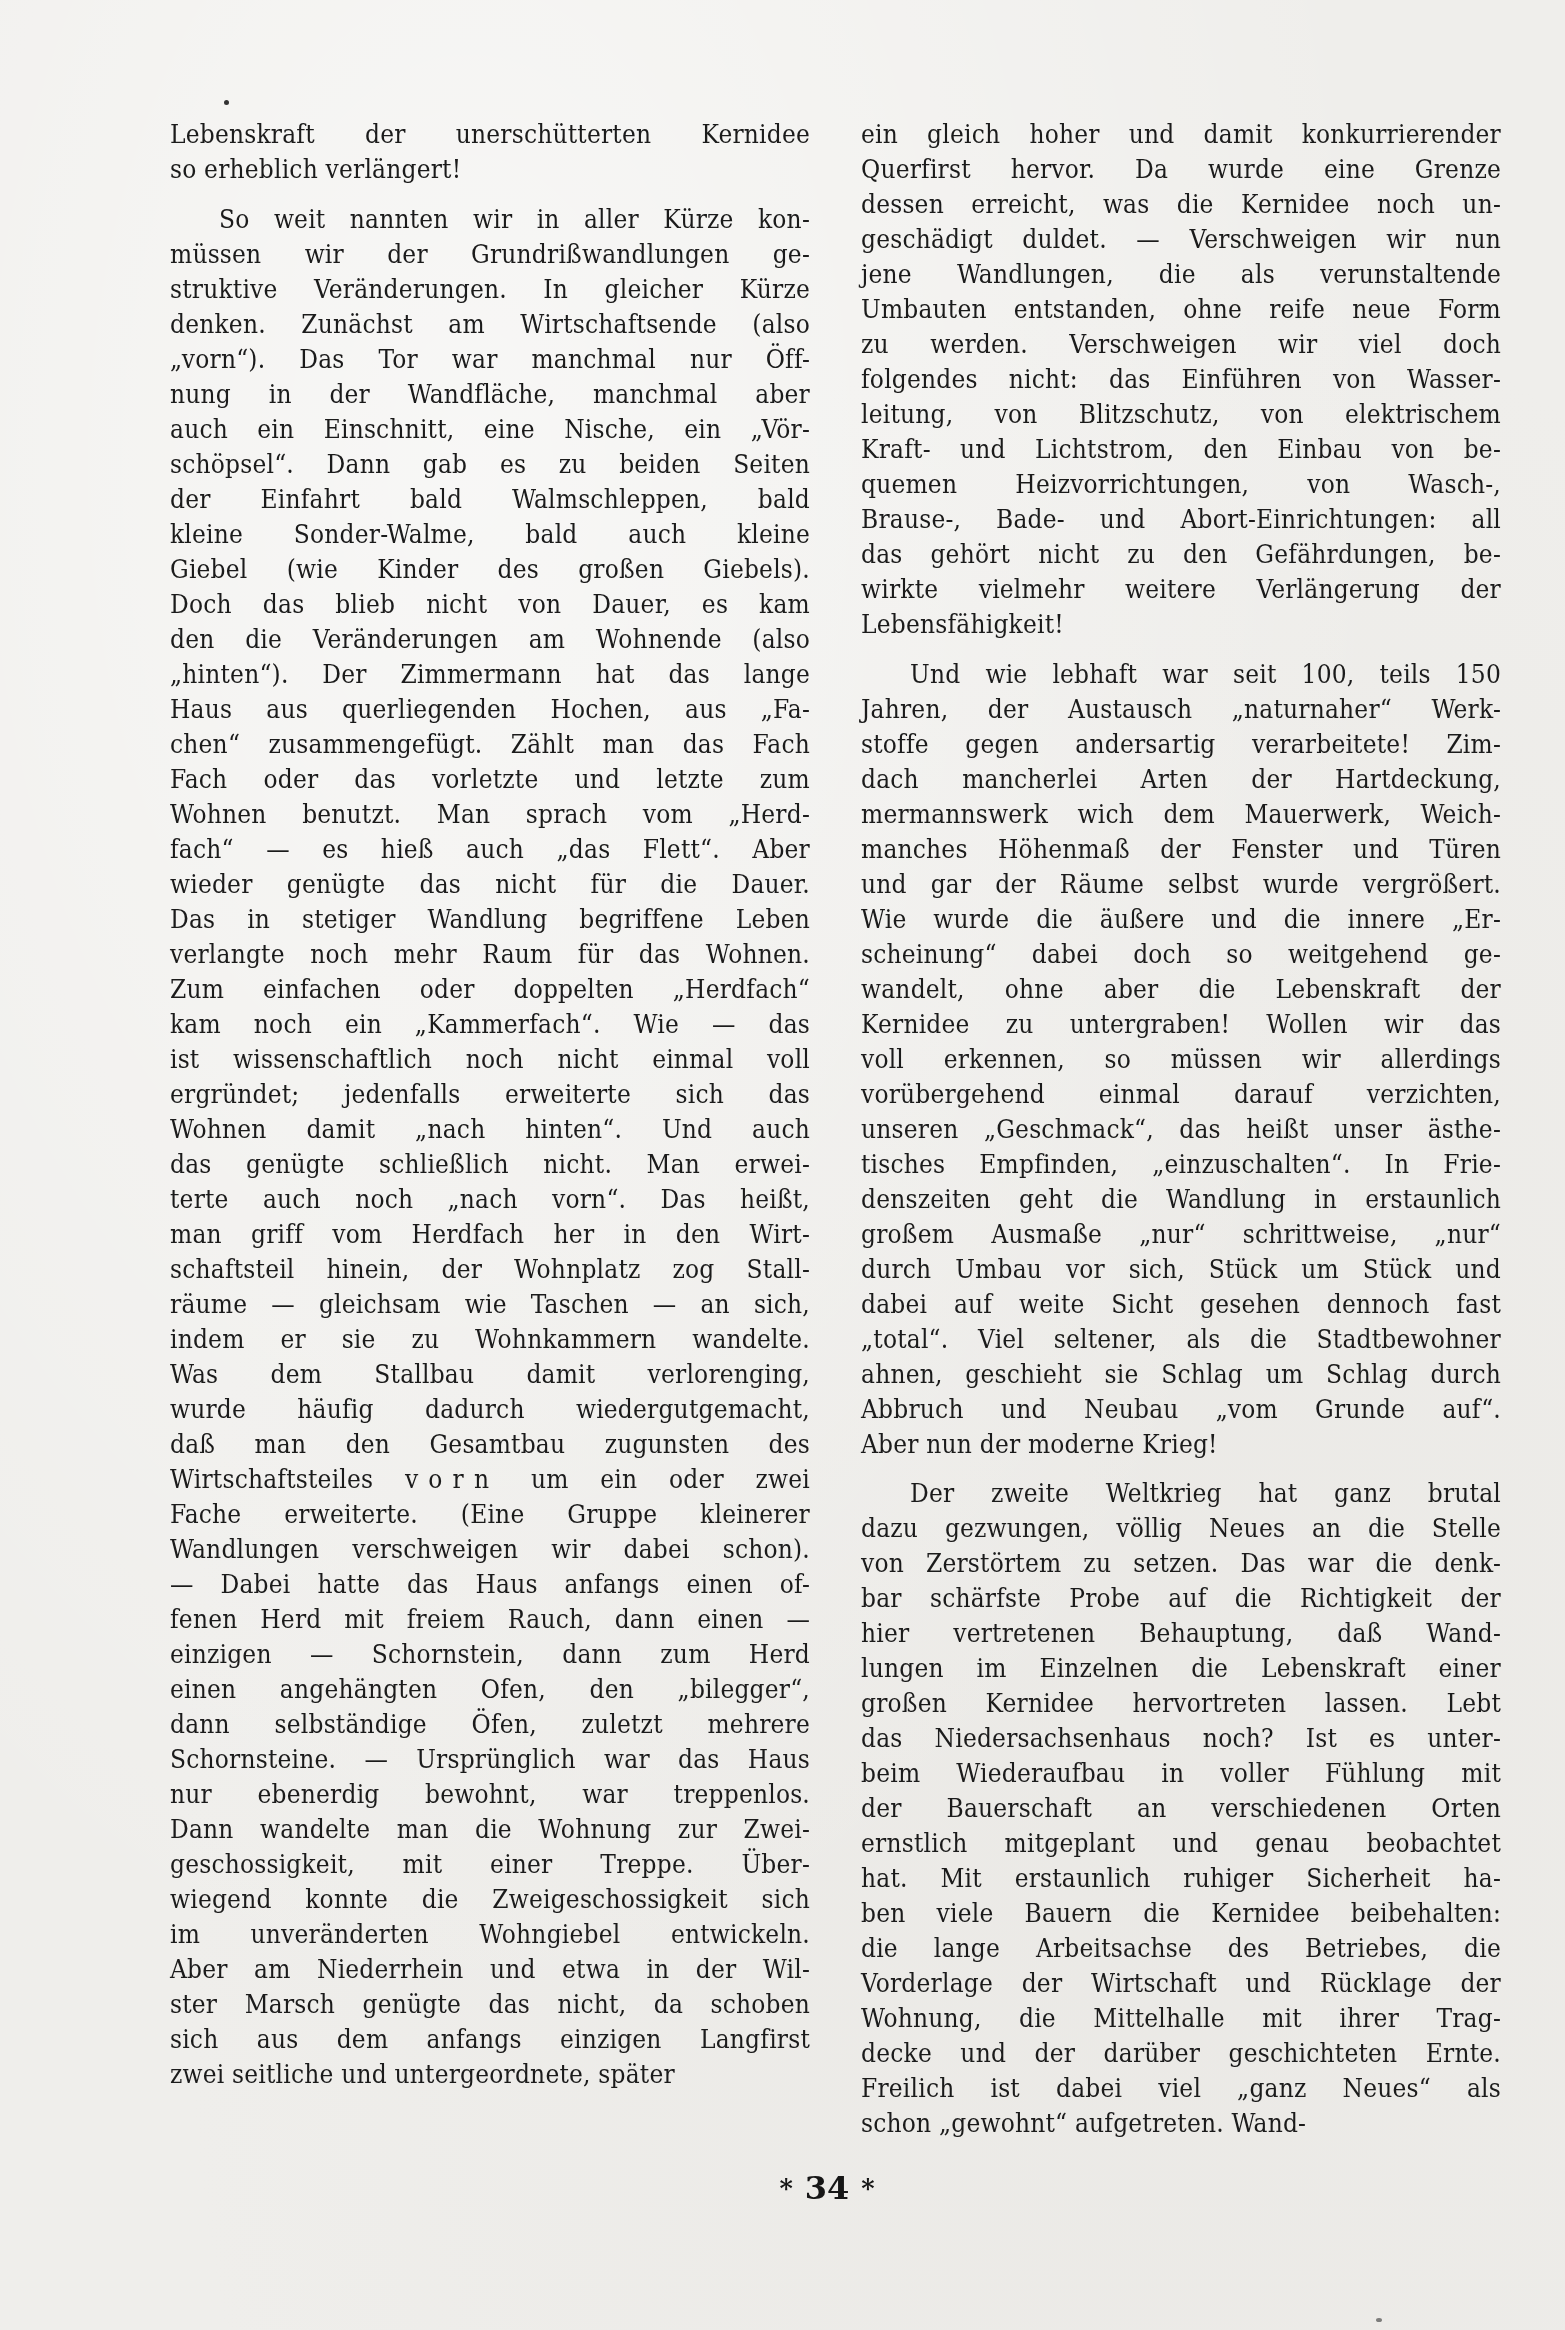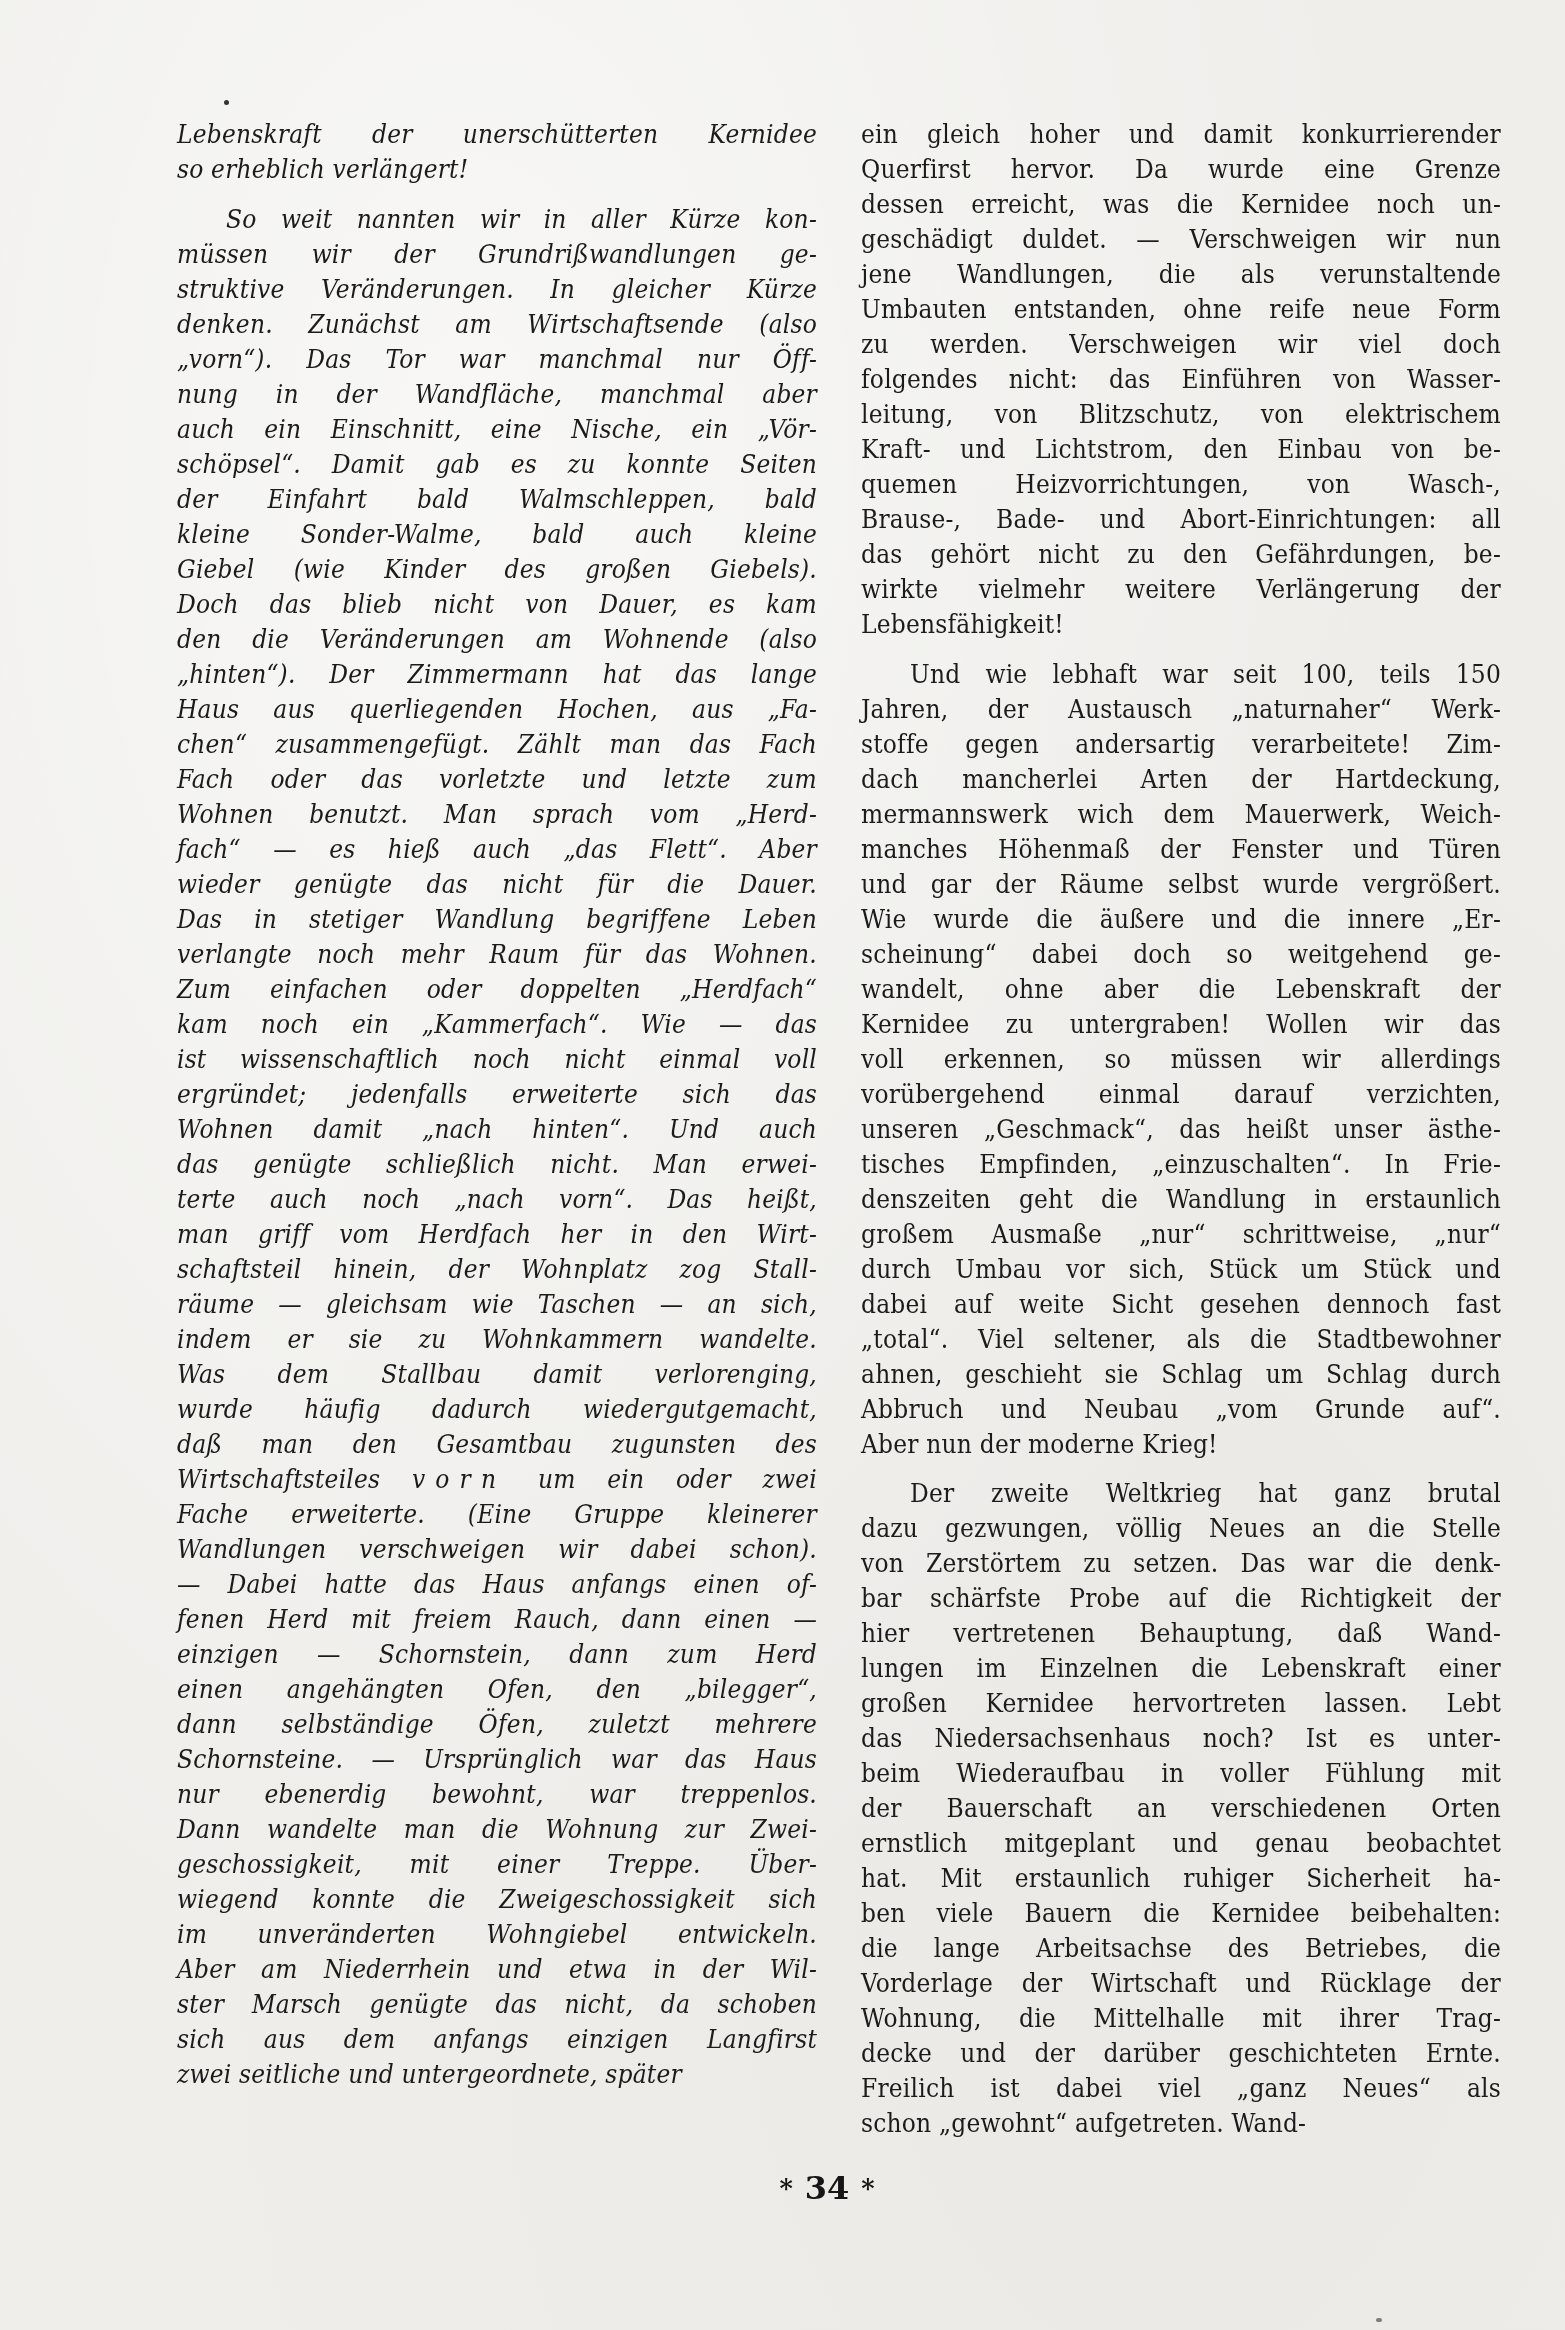--- a/index.html
+++ b/index.html
@@ -16,21 +16,21 @@
       radial-gradient(ellipse at 75% 80%, rgba(230,228,224,0.5), rgba(230,228,224,0) 60%),
       #efeeeb;
   }
   .column {
     position:absolute; top:117px;
     width:640px;
     font-size:26px;
     line-height:35px;
     letter-spacing:0.2px;
   }
-  .col-left { left:177px;font-style:italic; }
+  .col-left { left:170px; }
   .col-right { left:861px; width:640px; }
   .line {
     display:block; height:35px; white-space:nowrap;
     text-align:justify; text-align-last:justify;
     font-stretch:condensed;
   }
   .line.last { text-align-last:left; }
   .line.indent { padding-left:49px; }
   .para-gap { display:block; height:14.5px; }
   .spaced { letter-spacing:10.2px; }
@@ -54,21 +54,21 @@
     </div>
     <span class="para-gap"></span>
     <div id="left-p1">
         <span class="line indent">So weit nannten wir in aller Kürze kon-</span>
         <span class="line">müssen wir der Grundrißwandlungen ge-</span>
         <span class="line">struktive Veränderungen. In gleicher Kürze</span>
         <span class="line">denken. Zunächst am Wirtschaftsende (also</span>
         <span class="line">„vorn“). Das Tor war manchmal nur Öff-</span>
         <span class="line">nung in der Wandfläche, manchmal aber</span>
         <span class="line">auch ein Einschnitt, eine Nische, ein „Vör-</span>
-        <span class="line">schöpsel“. Damit gab es zu konnte Seiten</span>
+        <span class="line">schöpsel“. Dann gab es zu beiden Seiten</span>
         <span class="line">der Einfahrt bald Walmschleppen, bald</span>
         <span class="line">kleine Sonder-Walme, bald auch kleine</span>
         <span class="line">Giebel (wie Kinder des großen Giebels).</span>
         <span class="line">Doch das blieb nicht von Dauer, es kam</span>
         <span class="line">den die Veränderungen am Wohnende (also</span>
         <span class="line">„hinten“). Der Zimmermann hat das lange</span>
         <span class="line">Haus aus querliegenden Hochen, aus „Fa-</span>
         <span class="line">chen“ zusammengefügt. Zählt man das Fach</span>
         <span class="line">Fach oder das vorletzte und letzte zum</span>
         <span class="line">Wohnen benutzt. Man sprach vom „Herd-</span>

